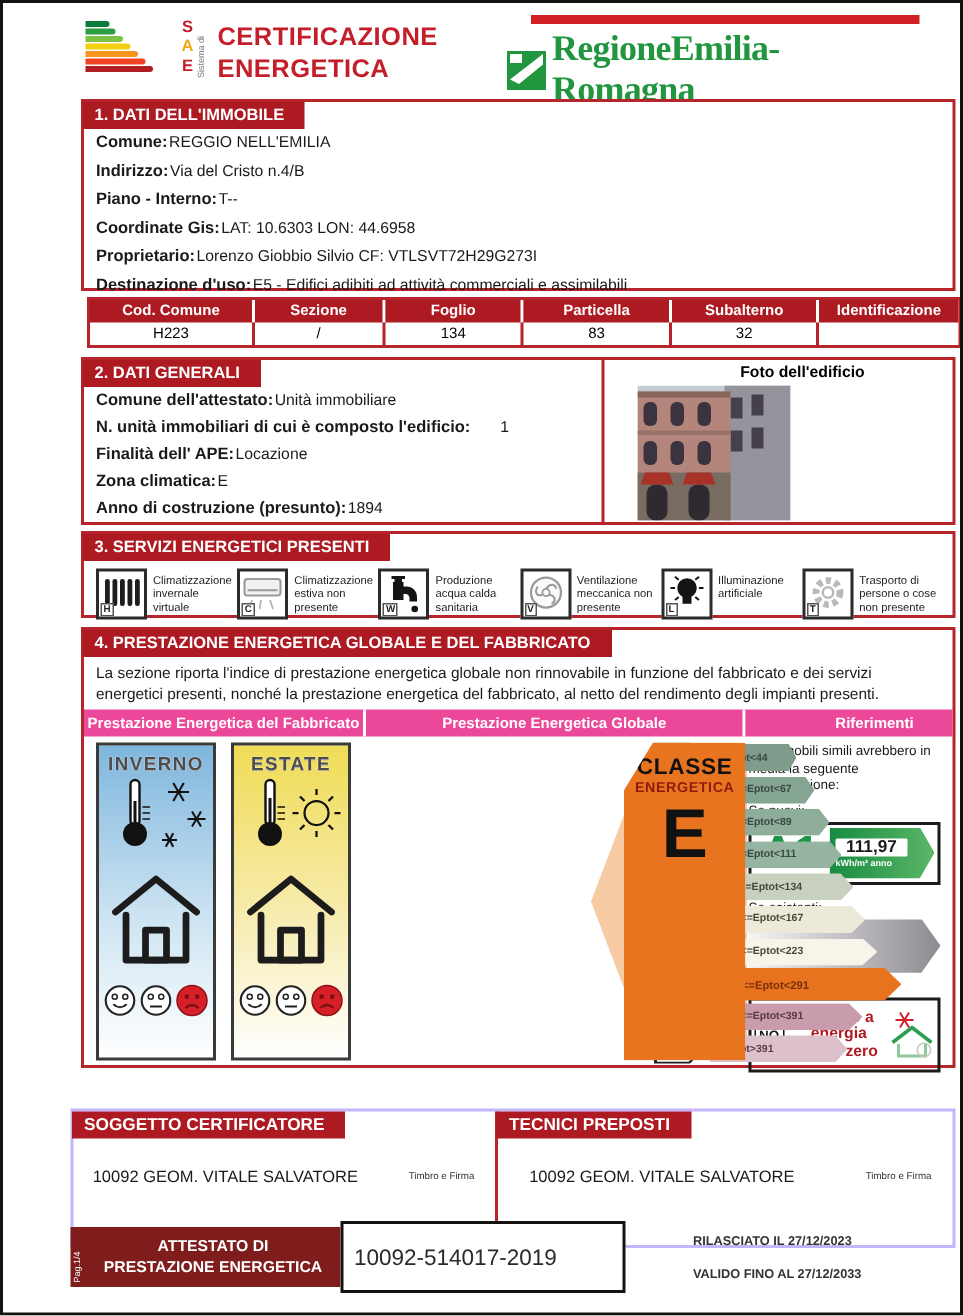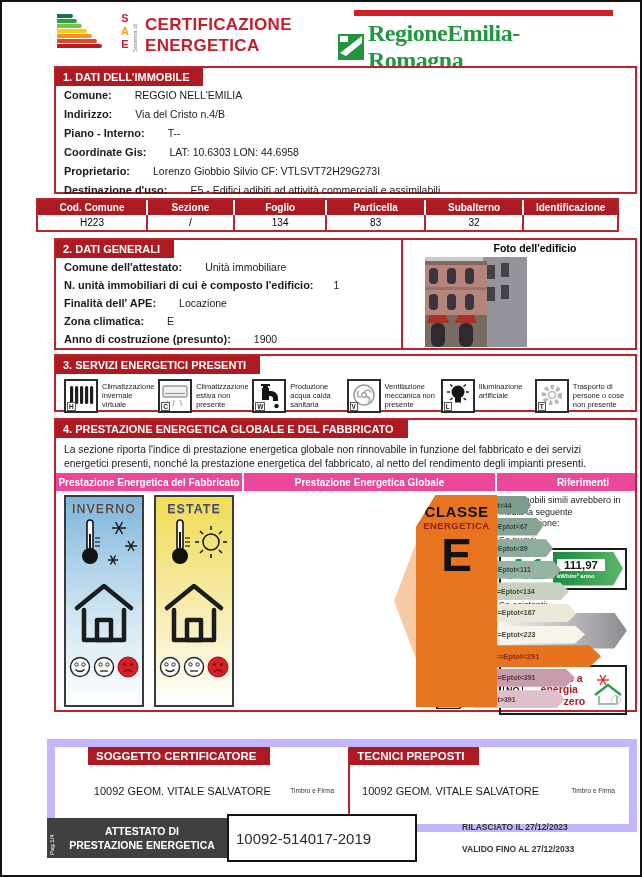--- a/index.html
+++ b/index.html
@@ -17,21 +17,21 @@
   .region-bar{position:absolute;left:17px;top:0;width:259px;height:6px;background:#d22027;}
   .region-row{position:absolute;left:0;top:10px;display:flex;align-items:center;}
   .region-mark{width:28px;height:28px;margin-right:3px;}
   .region-name{font-family:"Liberation Serif",serif;font-weight:bold;font-size:24px;color:#21963f;letter-spacing:-.5px;}
   
   .secbox{position:absolute;border:2px solid #b5252b;background:#fff;box-sizing:border-box;}
   .tab{display:inline-block;background:#ad1a22;color:#fff;font-weight:bold;font-size:11px;
        padding:3px 14px 3px 8px;position:relative;top:-1px;left:-1px;}
   .fieldrow{padding:0 0 0 8px;font-size:10.5px;color:#1a1a1a;}
   .fieldrow b{font-size:11px;}
-  .fieldrow .val{margin-left:23px;}
+  .fieldrow .val{margin-left:1px;}
   
   .cat-table{display:flex;flex-direction:column;}
   .cat-row{display:flex;flex:1;}
   .cat-cell{box-sizing:border-box;text-align:center;font-size:10px;border-right:2px solid #b5252b;
             display:flex;align-items:center;justify-content:center;}
   .cat-cell:last-child{border-right:none;}
   .cat-head .cat-cell{background:#ad1a22;color:#fff;font-weight:bold;border-right:2px solid #fff;}
   .cat-head .cat-cell:last-child{border-right:none;}
   
   .photo-col{position:absolute;right:0;top:0;bottom:0;width:200px;border-left:2px solid #b5252b;padding-left:32px;}
@@ -94,30 +94,30 @@
   .a1-val{background:#fff;font-weight:bold;font-size:11.5px;width:48px;text-align:center;border-radius:1px;}
   .a1-unit{color:#fff;font-weight:bold;font-size:6px;padding-top:2px;}
   .gray-arrow{width:128px;height:36px;background:linear-gradient(90deg,#f5f5f5,#8d8a91);
         clip-path:polygon(0 0,90% 0,100% 50%,90% 100%,0 100%);}
   .nzeb{position:absolute;left:0;bottom:2px;width:128px;height:50px;border:2px solid #1b1b1b;box-sizing:border-box;
         display:flex;align-items:center;padding:0 2px;}
   .nzeb-no{border:1.5px solid #111;font-weight:bold;font-size:9px;padding:1px 2px;margin-right:3px;flex:0 0 auto;}
   .nzeb-text{color:#b01b22;font-weight:bold;font-size:10.5px;line-height:11.5px;flex:1;text-align:center;}
   .nzeb-icon{width:30px;height:34px;flex:0 0 auto;}
   
-  .signers{position:absolute;left:45px;top:737px;width:590px;height:93px;border:8px solid #c4b5fd;box-sizing:border-box;display:flex;padding-left:34px;}
+  .signers{position:absolute;left:45px;top:737px;width:590px;height:93px;border:2px solid #c4b5fd;box-sizing:border-box;display:flex;}
   .signer{position:relative;height:100%;box-sizing:border-box;}
   .signer.left{width:48%;}
   .signer.right{width:52%;border-left:2px solid #b5252b;}
   .signer .tab{font-size:11.5px;}
   .signer-name{position:absolute;left:0;top:38px;width:72%;text-align:center;font-size:11px;color:#1a1a1a;}
   .stamp{position:absolute;right:14px;top:40px;font-size:6.5px;color:#333;}
   
   .footer{position:absolute;left:45px;top:812px;width:590px;height:52px;}
-  .foot-red{position:absolute;left:0;top:4px;width:180px;height:40px;background:#404040;color:#fff;}
+  .foot-red{position:absolute;left:0;top:4px;width:180px;height:40px;background:#7f1d1d;color:#fff;}
   .foot-page{position:absolute;left:2px;top:3px;height:34px;font-size:6px;writing-mode:vertical-rl;transform:rotate(180deg);}
   .foot-title{position:absolute;left:14px;top:6px;right:4px;text-align:center;font-weight:bold;font-size:10.5px;line-height:14px;}
   .code-box{position:absolute;left:180px;top:0;width:190px;height:48px;background:#fff;border:2px solid #15130f;
         box-sizing:border-box;display:flex;align-items:center;padding-left:7px;font-size:15px;color:#2a2a2a;}
   .released{position:absolute;left:415px;top:8px;font-size:8.5px;font-weight:bold;color:#333;}
   .valid{position:absolute;left:415px;top:30px;font-size:8.5px;font-weight:bold;color:#333;}
 </style>
 </head>
 <body>
 
@@ -161,21 +161,21 @@
   <div class="secbox" style="left:52px;top:64px;width:583px;height:128px;">
     <div class="tab">1. DATI DELL'IMMOBILE</div>
     <div class="fieldrow" style="margin-top:2px"><b>Comune:</b><span class="val">REGGIO NELL'EMILIA</span></div>
     <div class="fieldrow" style="margin-top:7px"><b>Indirizzo:</b><span class="val">Via del Cristo n.4/B</span></div>
     <div class="fieldrow" style="margin-top:7px"><b>Piano - Interno:</b><span class="val">T--</span></div>
     <div class="fieldrow" style="margin-top:7px"><b>Coordinate Gis:</b><span class="val">LAT: 10.6303 LON: 44.6958</span></div>
     <div class="fieldrow" style="margin-top:7px"><b>Proprietario:</b><span class="val">Lorenzo Giobbio Silvio CF: VTLSVT72H29G273I</span></div>
     <div class="fieldrow" style="margin-top:7px"><b>Destinazione d'uso:</b><span class="val">E5 - Edifici adibiti ad attività commerciali e assimilabili</span></div>
   </div>
 
-  <div class="secbox cat-table" style="left:34px;top:196px;width:583px;height:34px;">
+  <div class="secbox cat-table" style="left:56px;top:196px;width:583px;height:34px;">
     <div class="cat-row cat-head">
       <div class="cat-cell" style="width:19%">Cod. Comune</div>
       <div class="cat-cell" style="width:15%">Sezione</div>
       <div class="cat-cell" style="width:16%">Foglio</div>
       <div class="cat-cell" style="width:17%">Particella</div>
       <div class="cat-cell" style="width:17%">Subalterno</div>
       <div class="cat-cell" style="width:16%">Identificazione</div>
     </div>
     <div class="cat-row">
       <div class="cat-cell" style="width:19%">H223</div>
@@ -186,21 +186,21 @@
       <div class="cat-cell" style="width:16%"></div>
     </div>
   </div>
 
   <div class="secbox" style="left:52px;top:236px;width:583px;height:112px;">
     <div class="tab">2. DATI GENERALI</div>
     <div class="fieldrow" style="margin-top:2px"><b>Comune dell'attestato:</b><span class="val">Unità immobiliare</span></div>
     <div class="fieldrow" style="margin-top:6px"><b>N. unità immobiliari di cui è composto l'edificio:</b><span class="val" style="margin-left:20px">1</span></div>
     <div class="fieldrow" style="margin-top:6px"><b>Finalità dell' APE:</b><span class="val">Locazione</span></div>
     <div class="fieldrow" style="margin-top:6px"><b>Zona climatica:</b><span class="val">E</span></div>
-    <div class="fieldrow" style="margin-top:6px"><b>Anno di costruzione (presunto):</b><span class="val">1900</span></div>
+    <div class="fieldrow" style="margin-top:6px"><b>Anno di costruzione (presunto):</b><span class="val">1894</span></div>
     <div class="photo-col">
       <div class="photo-label">Foto dell'edificio</div>
       <div class="photo">
         <svg width="102" height="90" viewBox="0 0 102 90">
           <rect width="102" height="90" fill="#c3ccd3"></rect>
           <rect x="58" y="0" width="44" height="90" fill="#94959c"></rect>
           <rect x="62" y="8" width="8" height="14" fill="#45404a"></rect>
             <rect x="76" y="6" width="8" height="14" fill="#45404a"></rect>
           <rect x="62" y="30" width="8" height="14" fill="#45404a"></rect>
             <rect x="76" y="28" width="8" height="14" fill="#45404a"></rect>

